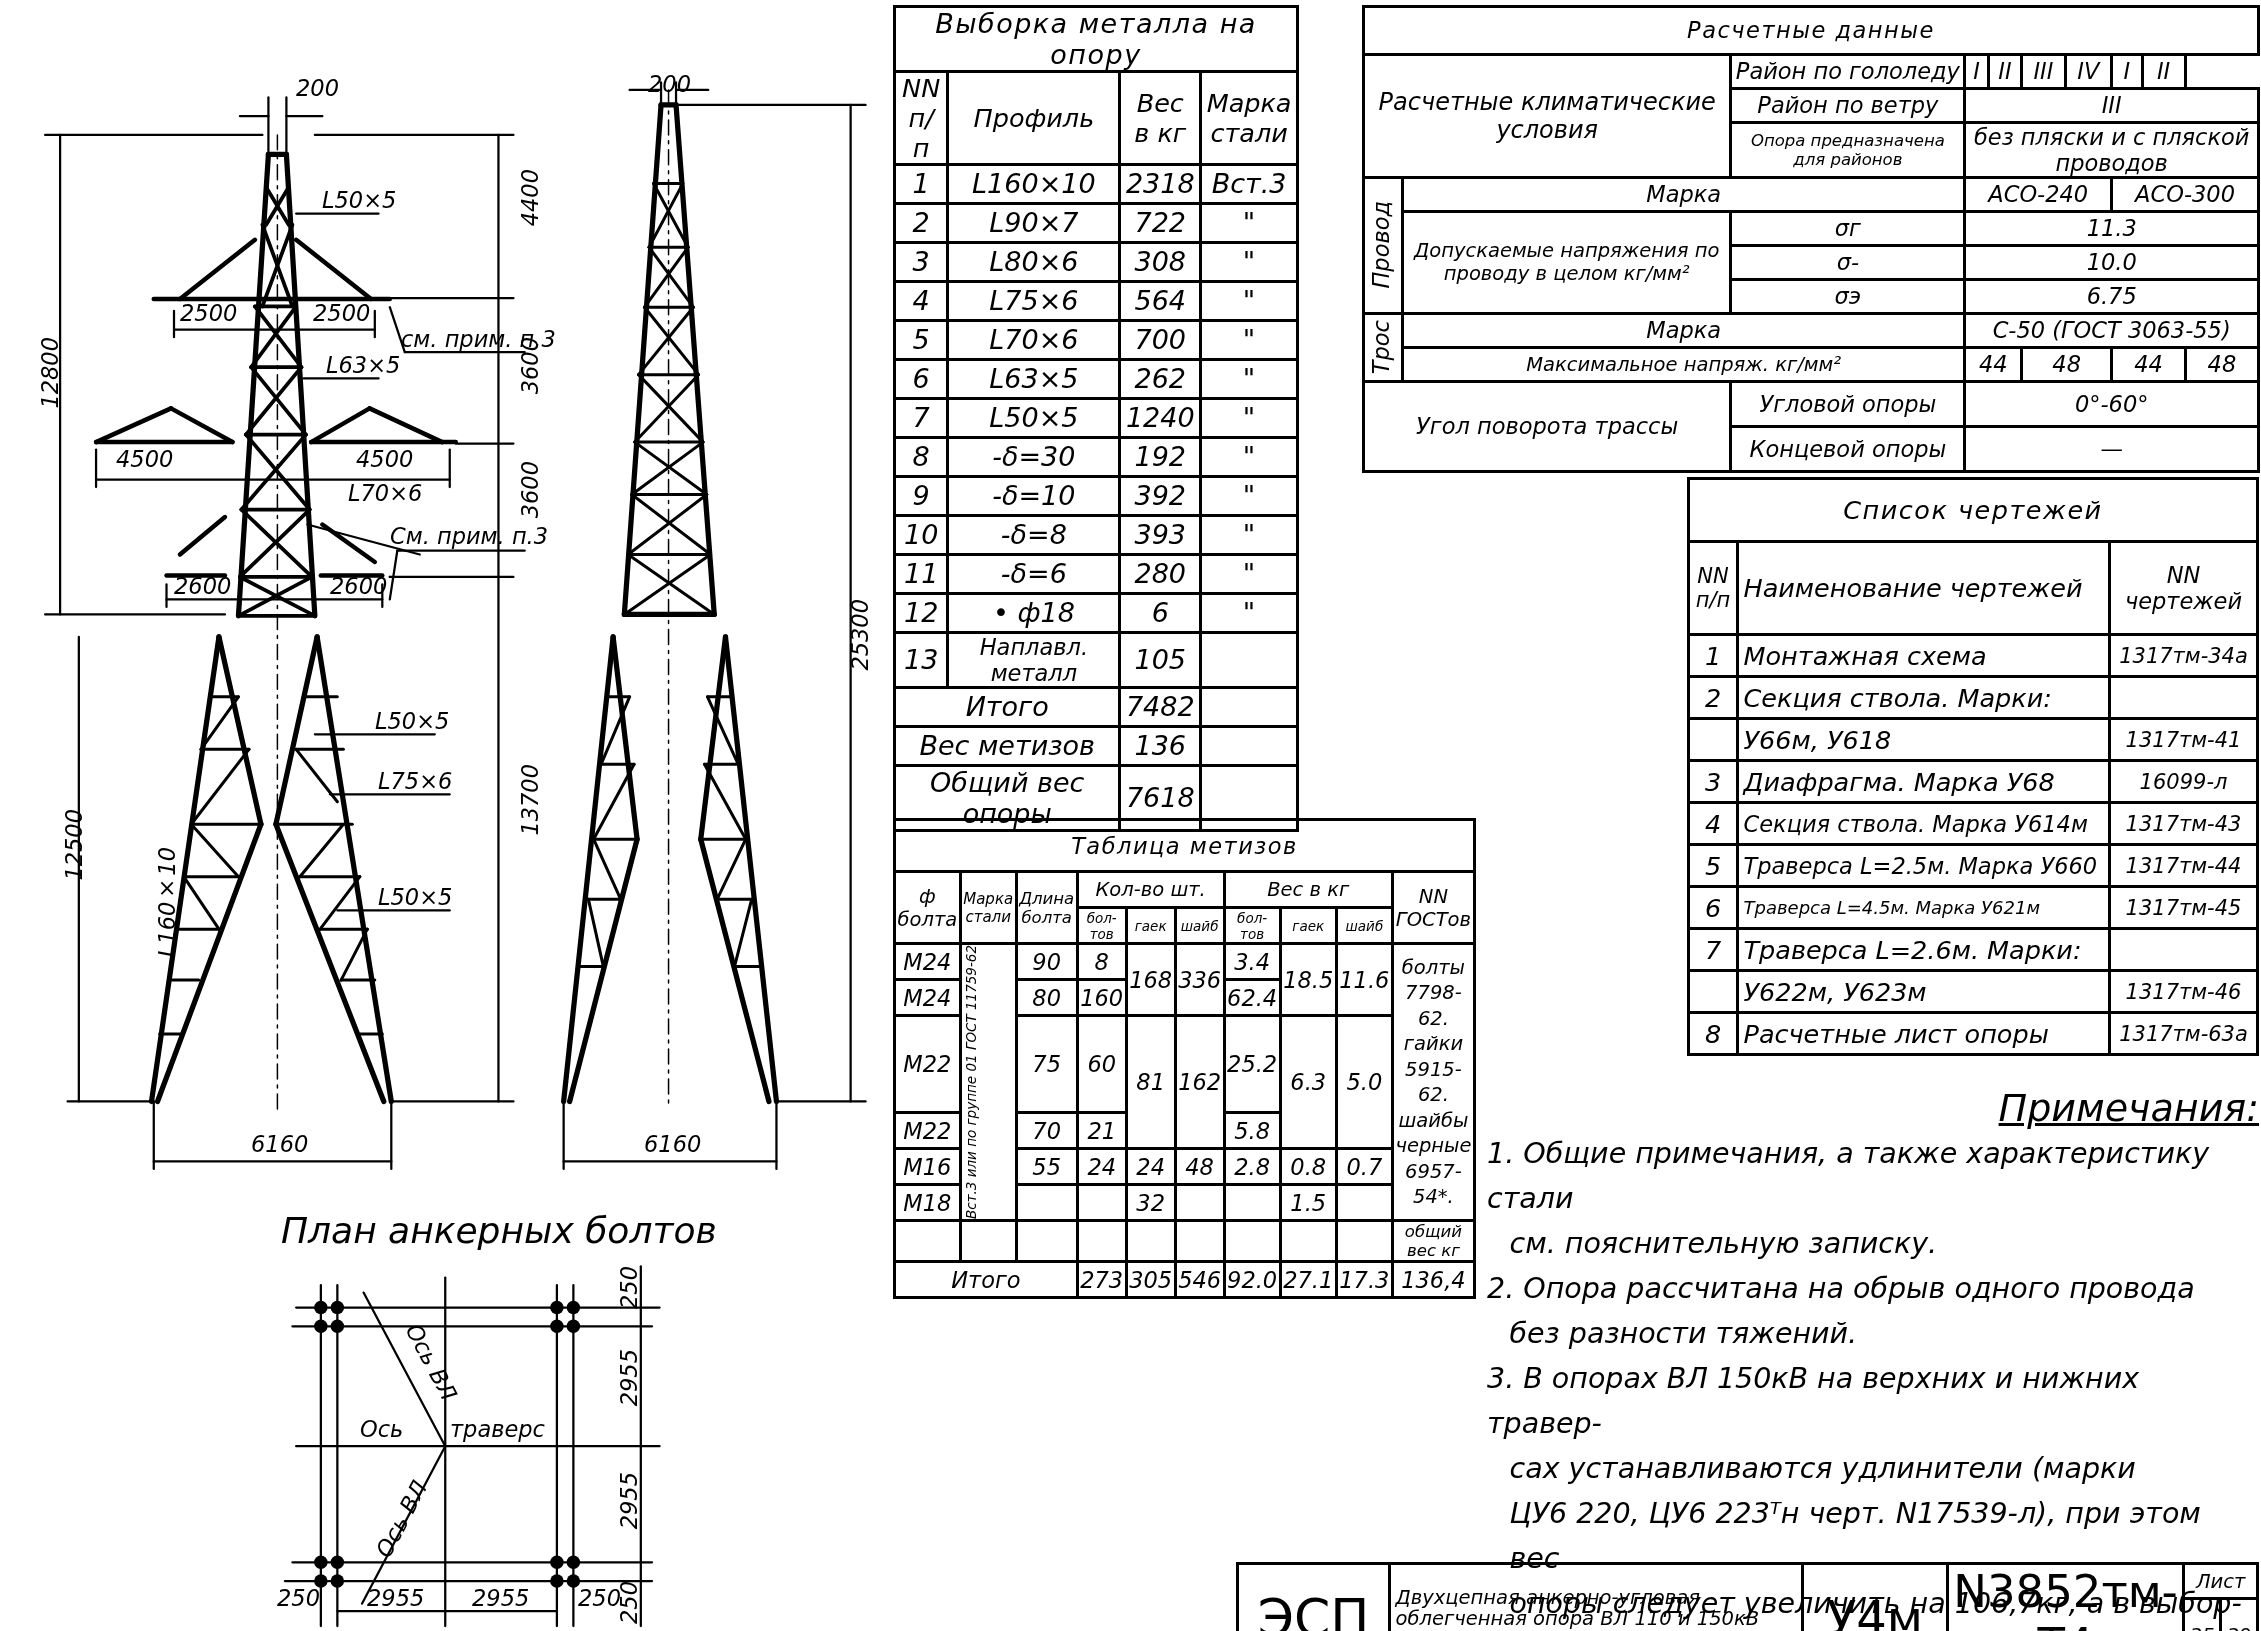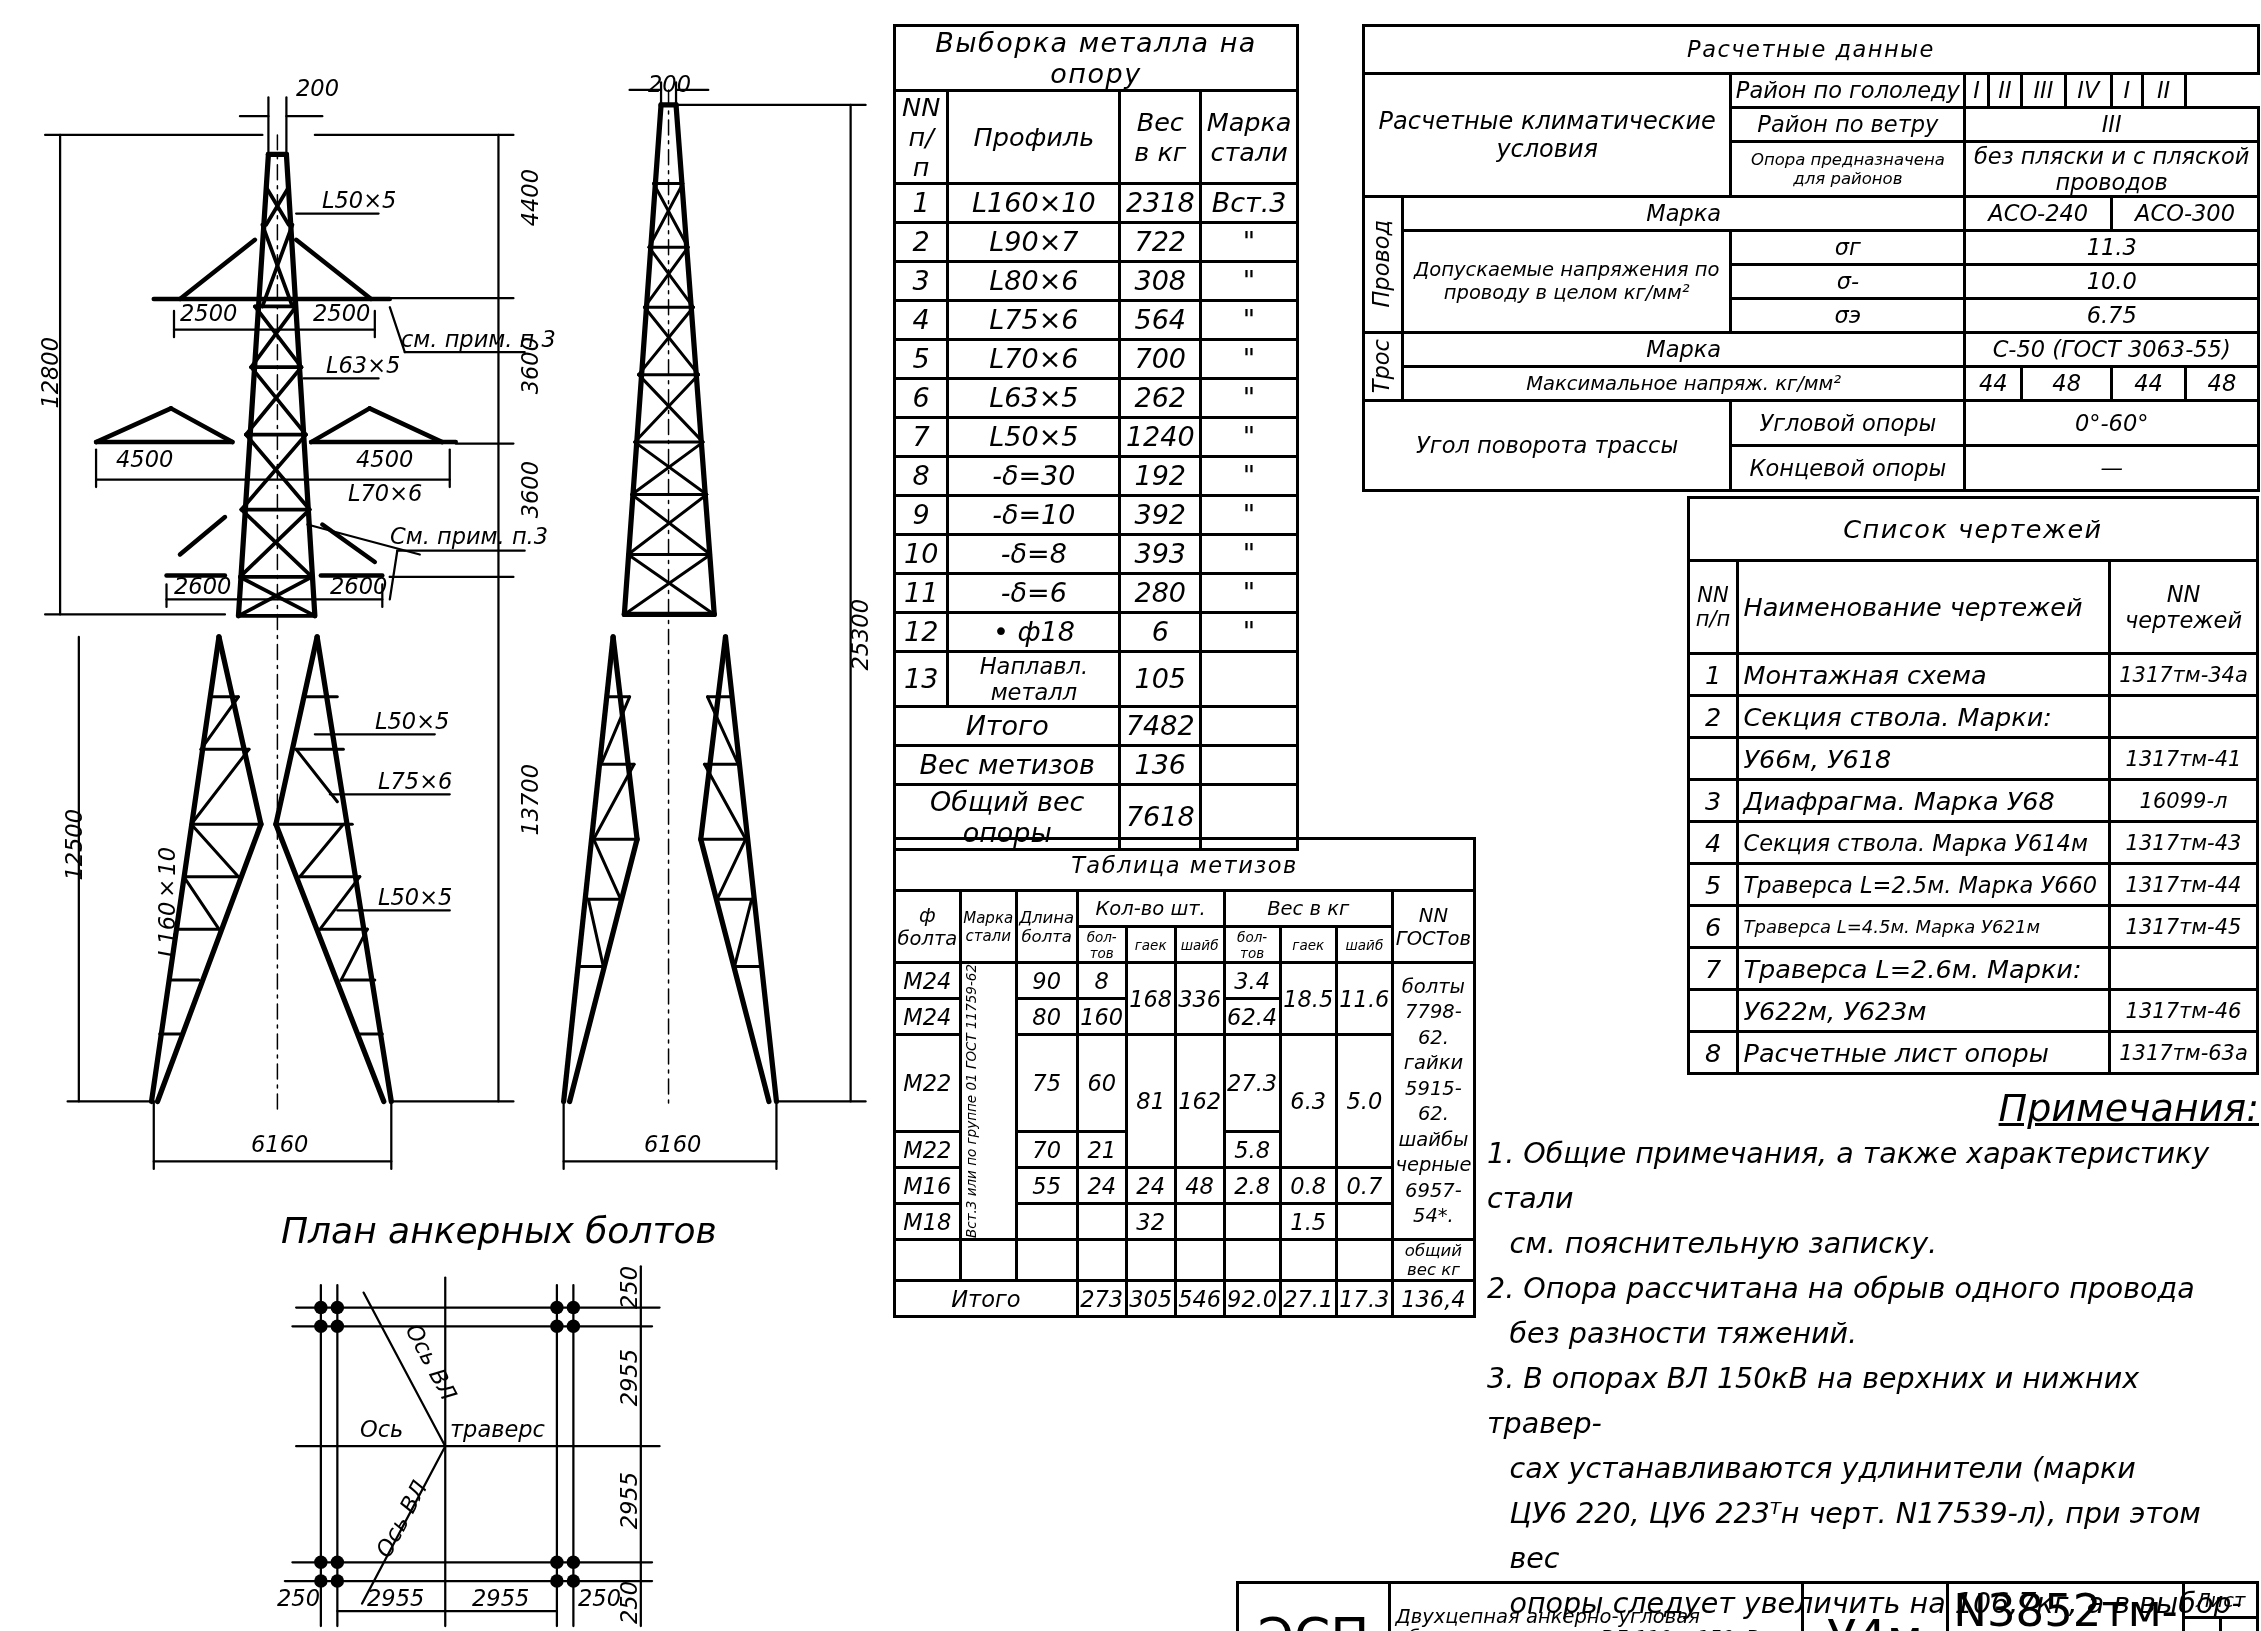--- a/index.html
+++ b/index.html
@@ -1,19 +1,19 @@
 <!DOCTYPE html>
 <html style="font-size:12px"><head>
 <meta charset="utf-8">
 <style>
   html,body{margin:0;padding:0;background:#fff;}
   body{width:2261px;height:1632px;position:relative;overflow:hidden;
        font-family:"DejaVu Sans",sans-serif;color:#000;font-style:italic;}
   .abs{position:absolute;}
-  table{border-collapse:collapse;position:absolute;margin-top:19px;}
+  table{border-collapse:collapse;position:absolute;}
   td,th{border:3px solid #000;padding:0 4.5px;font-weight:normal;text-align:center;vertical-align:middle;}
   .title-cell{font-size:34px;letter-spacing:1.5px;}
   .metal td{font-size:27px;height:36px;}
   .metal .hd td{font-size:25.5px;height:84px;}
   .calc td{font-size:22.5px;height:31px;padding:0 3px;}
   .fast td{font-size:22.5px;height:33px;padding:0 1.5px;}
   .fast .hd td{font-size:19.5px;}
   .draw td{font-size:25.5px;height:39px;text-align:left;}
   .draw td.c{text-align:center;}
   .vtext{writing-mode:vertical-rl;transform:rotate(180deg);white-space:nowrap;}
@@ -591,21 +591,21 @@
     <td>80</td>
     <td>160</td>
     <td>62.4</td>
   </tr>
   <tr>
     <td>M22</td>
     <td>75</td>
     <td>60</td>
     <td rowspan="2">81</td>
     <td rowspan="2">162</td>
-    <td>27.3</td>
+    <td>25.2</td>
     <td rowspan="2">6.3</td>
     <td rowspan="2">5.0</td>
   </tr>
   <tr>
     <td>M22</td>
     <td>70</td>
     <td>21</td>
     <td>5.8</td>
   </tr>
   <tr>

